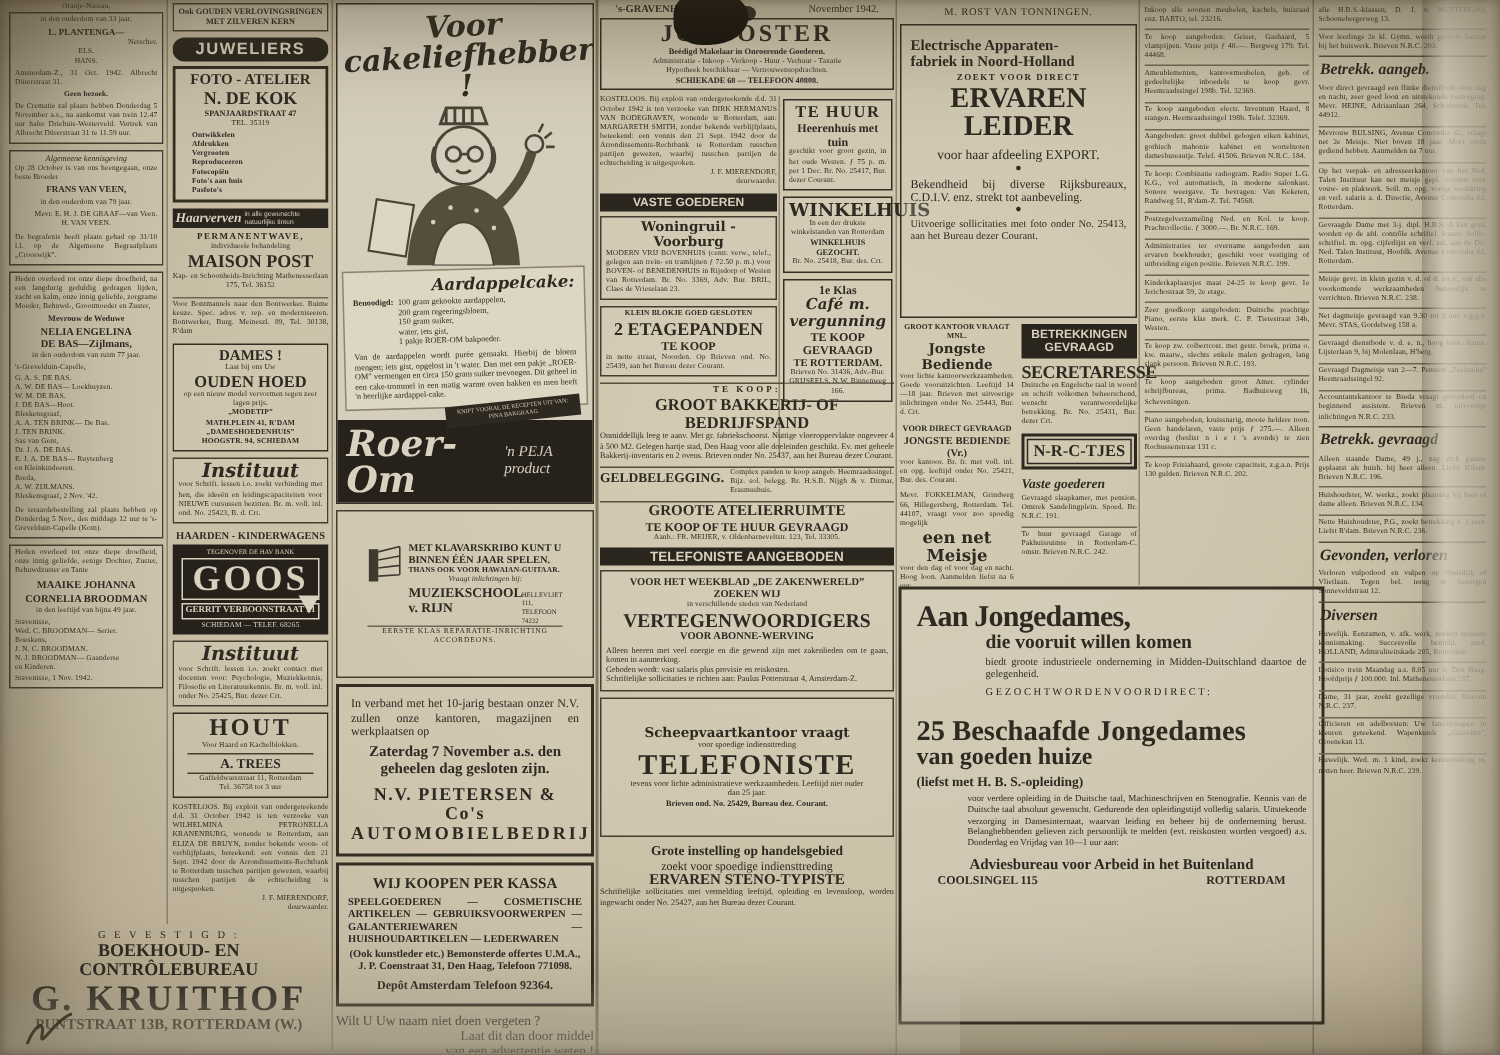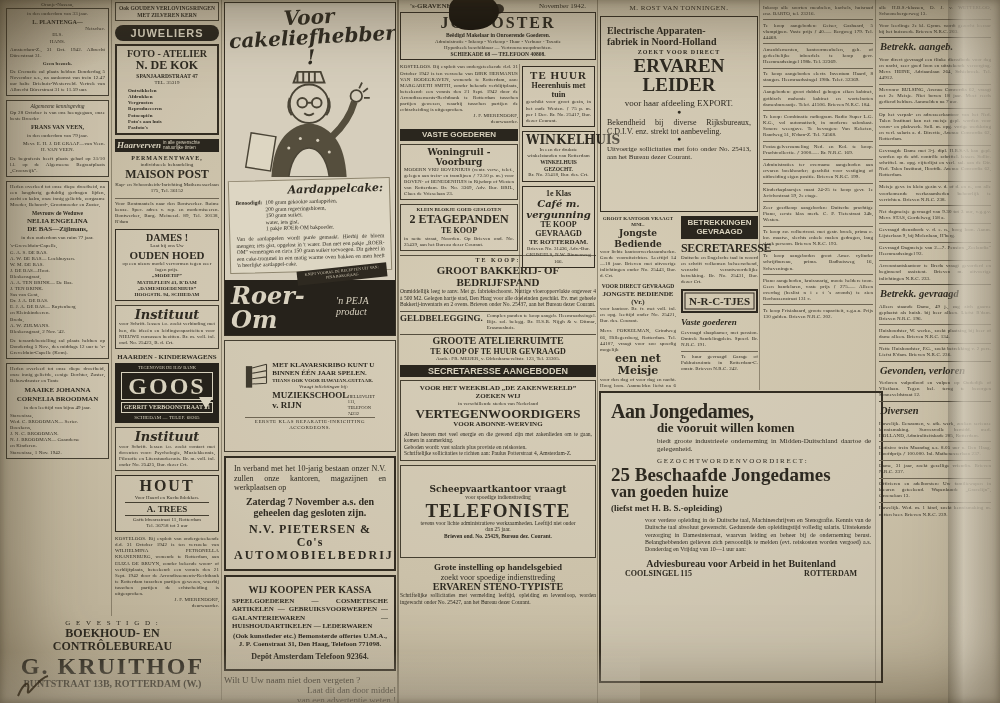--- a/index.html
+++ b/index.html
@@ -332,21 +332,21 @@
     </div>
     <div style="border-top:1px solid #554e3e;margin-top:3px;padding-top:1px;display:flex;gap:4px">
       <span class="t9 b sans">GELDBELEGGING.</span>
       <span class="t5 j" style="flex:1">Complex panden te koop aangeb. Heemraadssingel. Bijz. sol. belegg. Br. H.S.B. Nijgh &amp; v. Ditmar, Erasmushuis.</span>
     </div>
     <div style="border-top:1px solid #554e3e;margin-top:3px;padding-top:1px" class="c">
       <p class="t15 b sans">GROOTE ATELIERRUIMTE</p>
       <p class="t8 b">TE KOOP OF TE HUUR GEVRAAGD</p>
       <p class="t5">Aanb.: FR. MEIJER, v. Oldenbarneveltstr. 123, Tel. 33305.</p>
     </div>
-    <div class="banner t9" style="margin-top:3px">SECRETARESSE  AANGEBODEN</div>
+    <div class="banner t9" style="margin-top:3px">TELEFONISTE  AANGEBODEN</div>
     <div class="box c" style="padding:3px">
       <p class="t7 b sans">VOOR HET WEEKBLAD „DE ZAKENWERELD”</p>
       <p class="t7 b sans">ZOEKEN WIJ</p>
       <p class="t5">in verschillende steden van Nederland</p>
       <p class="t13 b sans">VERTEGENWOORDIGERS</p>
       <p class="t7 b">VOOR ABONNE-WERVING</p>
       <p class="t55 j" style="margin-top:2px">Alleen heeren met veel energie en die gewend zijn met zakenlieden om te gaan, komen in aanmerking.</p>
       <p class="t55 j">Geboden wordt: vast salaris plus provisie en reiskosten.</p>
       <p class="t55 j">Schriftelijke sollicitaties te richten aan: Paulus Potterstraat 4, Amsterdam-Z.</p>
     </div>
@@ -429,21 +429,21 @@
           </div>
       </div>
     </div>
   </div>
 
   <div class="col box3" style="left:599px;top:391px;width:260px;height:272px;padding:8px 10px;background:rgba(219,212,197,.35);border-width:2px">
     <p class="t20 b sans" style="letter-spacing:-.5px">Aan Jongedames,</p>
     <p class="t13 b sans" style="margin-left:46px">die  vooruit  willen  komen</p>
     <p class="t7 j" style="margin-left:46px;margin-top:2px">biedt groote industrieele onderneming in Midden-Duitschland daartoe de gelegenheid.</p>
     <p class="t7" style="margin-left:46px;margin-top:4px">G E Z O C H T   W O R D E N   V O O R   D I R E C T :</p>
-    <p class="t19 b sans" style="margin-top:0">25 Beschaafde Jongedames</p>
+    <p class="t19 b sans" style="margin-top:13px">25 Beschaafde Jongedames</p>
     <p class="t16 b sans">van goeden huize</p>
     <p class="t9 b sans" style="margin-top:2px">(liefst  met  H. B. S.-opleiding)</p>
     <p class="t65 t6 j" style="margin-left:34px;margin-top:4px">voor verdere opleiding in de Duitsche taal, Machineschrijven en Stenografie. Kennis van de Duitsche taal absoluut gewenscht. Gedurende den opleidingstijd volledig salaris. Uitstekende verzorging in Damesinternaat, waarvan leiding en beheer bij de onderneming berust. Belanghebbenden gelieven zich persoonlijk te melden (evt. reiskosten worden vergoed) a.s. Donderdag en Vrijdag van 10—1 uur aan:</p>
     <p class="t10 b sans c" style="margin-top:5px">Adviesbureau  voor  Arbeid  in  het  Buitenland</p>
     <div style="display:flex;justify-content:space-between;padding:0 14px">
       <span class="t8 b">COOLSINGEL 115</span>
       <span class="t8 b">ROTTERDAM</span>
     </div>
   </div>
 

